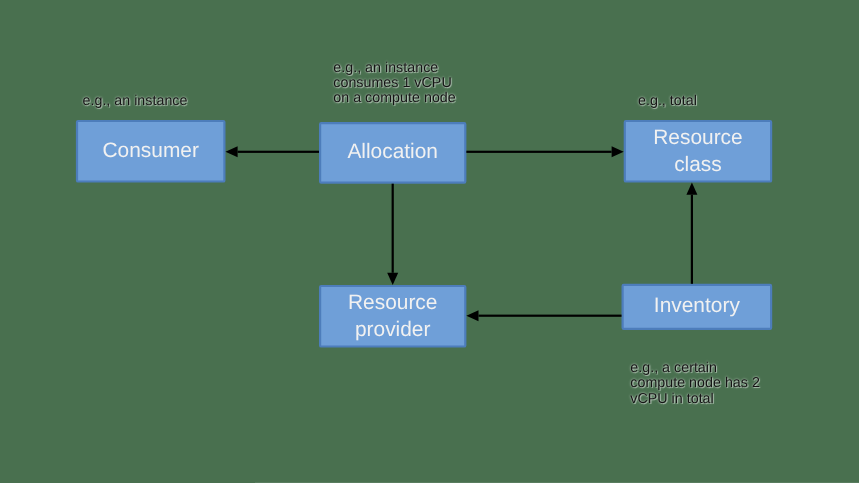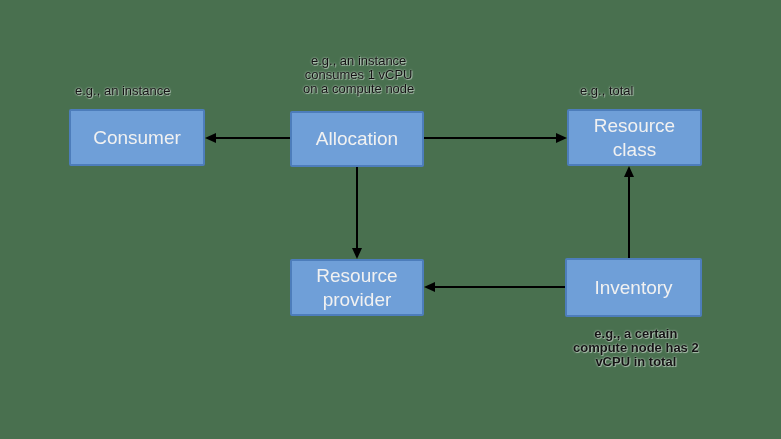--- a/index.html
+++ b/index.html
@@ -31,21 +31,20 @@
     white-space: pre-line;
   }
 
   .note {
     position: absolute;
     color: var(--note-text, #141414);
     font-size: 13px;
     line-height: 14px;
     white-space: pre-line;
     text-shadow: 0 0 2px rgba(255,255,255,0.85), 1px 1px 0 rgba(255,255,255,0.35);
-    text-align: center;
   }
 
   .hline { position: absolute; height: 2px; background: var(--arrow, #000); }
   .vline { position: absolute; width: 2px;  background: var(--arrow, #000); }
 
   .ah { position: absolute; width: 0; height: 0; border-style: solid; }
   .ah-left  { border-width: 5px 11px 5px 0;  border-color: transparent var(--arrow,#000) transparent transparent; }
   .ah-right { border-width: 5px 0 5px 11px;  border-color: transparent transparent transparent var(--arrow,#000); }
   .ah-down  { border-width: 11px 5px 0 5px;  border-color: var(--arrow,#000) transparent transparent transparent; }
   .ah-up    { border-width: 0 5px 11px 5px;  border-color: transparent transparent var(--arrow,#000) transparent; }
@@ -66,34 +65,34 @@
   <div class="node" style="left:567px; top:109px; width:135px; height:57px;">
     <span class="node-label">Resource
 class</span>
   </div>
 
   <div class="node" style="left:290px; top:259px; width:134px; height:57px;">
     <span class="node-label">Resource
 provider</span>
   </div>
 
-  <div class="node" style="left:565px; top:258px; width:137px; height:59px;">
+  <div class="node" style="left:565px; top:258px; width:137px; height:42px;">
     <span class="node-label">Inventory</span>
   </div>
 
   <div class="note" style="left:75px; top:84px;">e.g., an instance</div>
 
   <div class="note" style="left:303px; top:54px;">e.g., an instance
 consumes 1 vCPU
 on a compute node</div>
 
   <div class="note" style="left:580px; top:84px;">e.g., total</div>
 
 
-  <div class="note" style="left:573px; top:327px;font-weight:bold;">e.g., a certain
+  <div class="note" style="left:573px; top:327px;">e.g., a certain
 compute node has 2
 vCPU in total</div>
 
   <div class="hline" style="left:216px; top:137px; width:74px;"></div>
   <div class="ah ah-left" style="left:205px; top:133px;"></div>
 
   <div class="hline" style="left:424px; top:137px; width:132px;"></div>
   <div class="ah ah-right" style="left:556px; top:133px;"></div>
 
   <div class="vline" style="left:356px; top:167px; height:81px;"></div>

